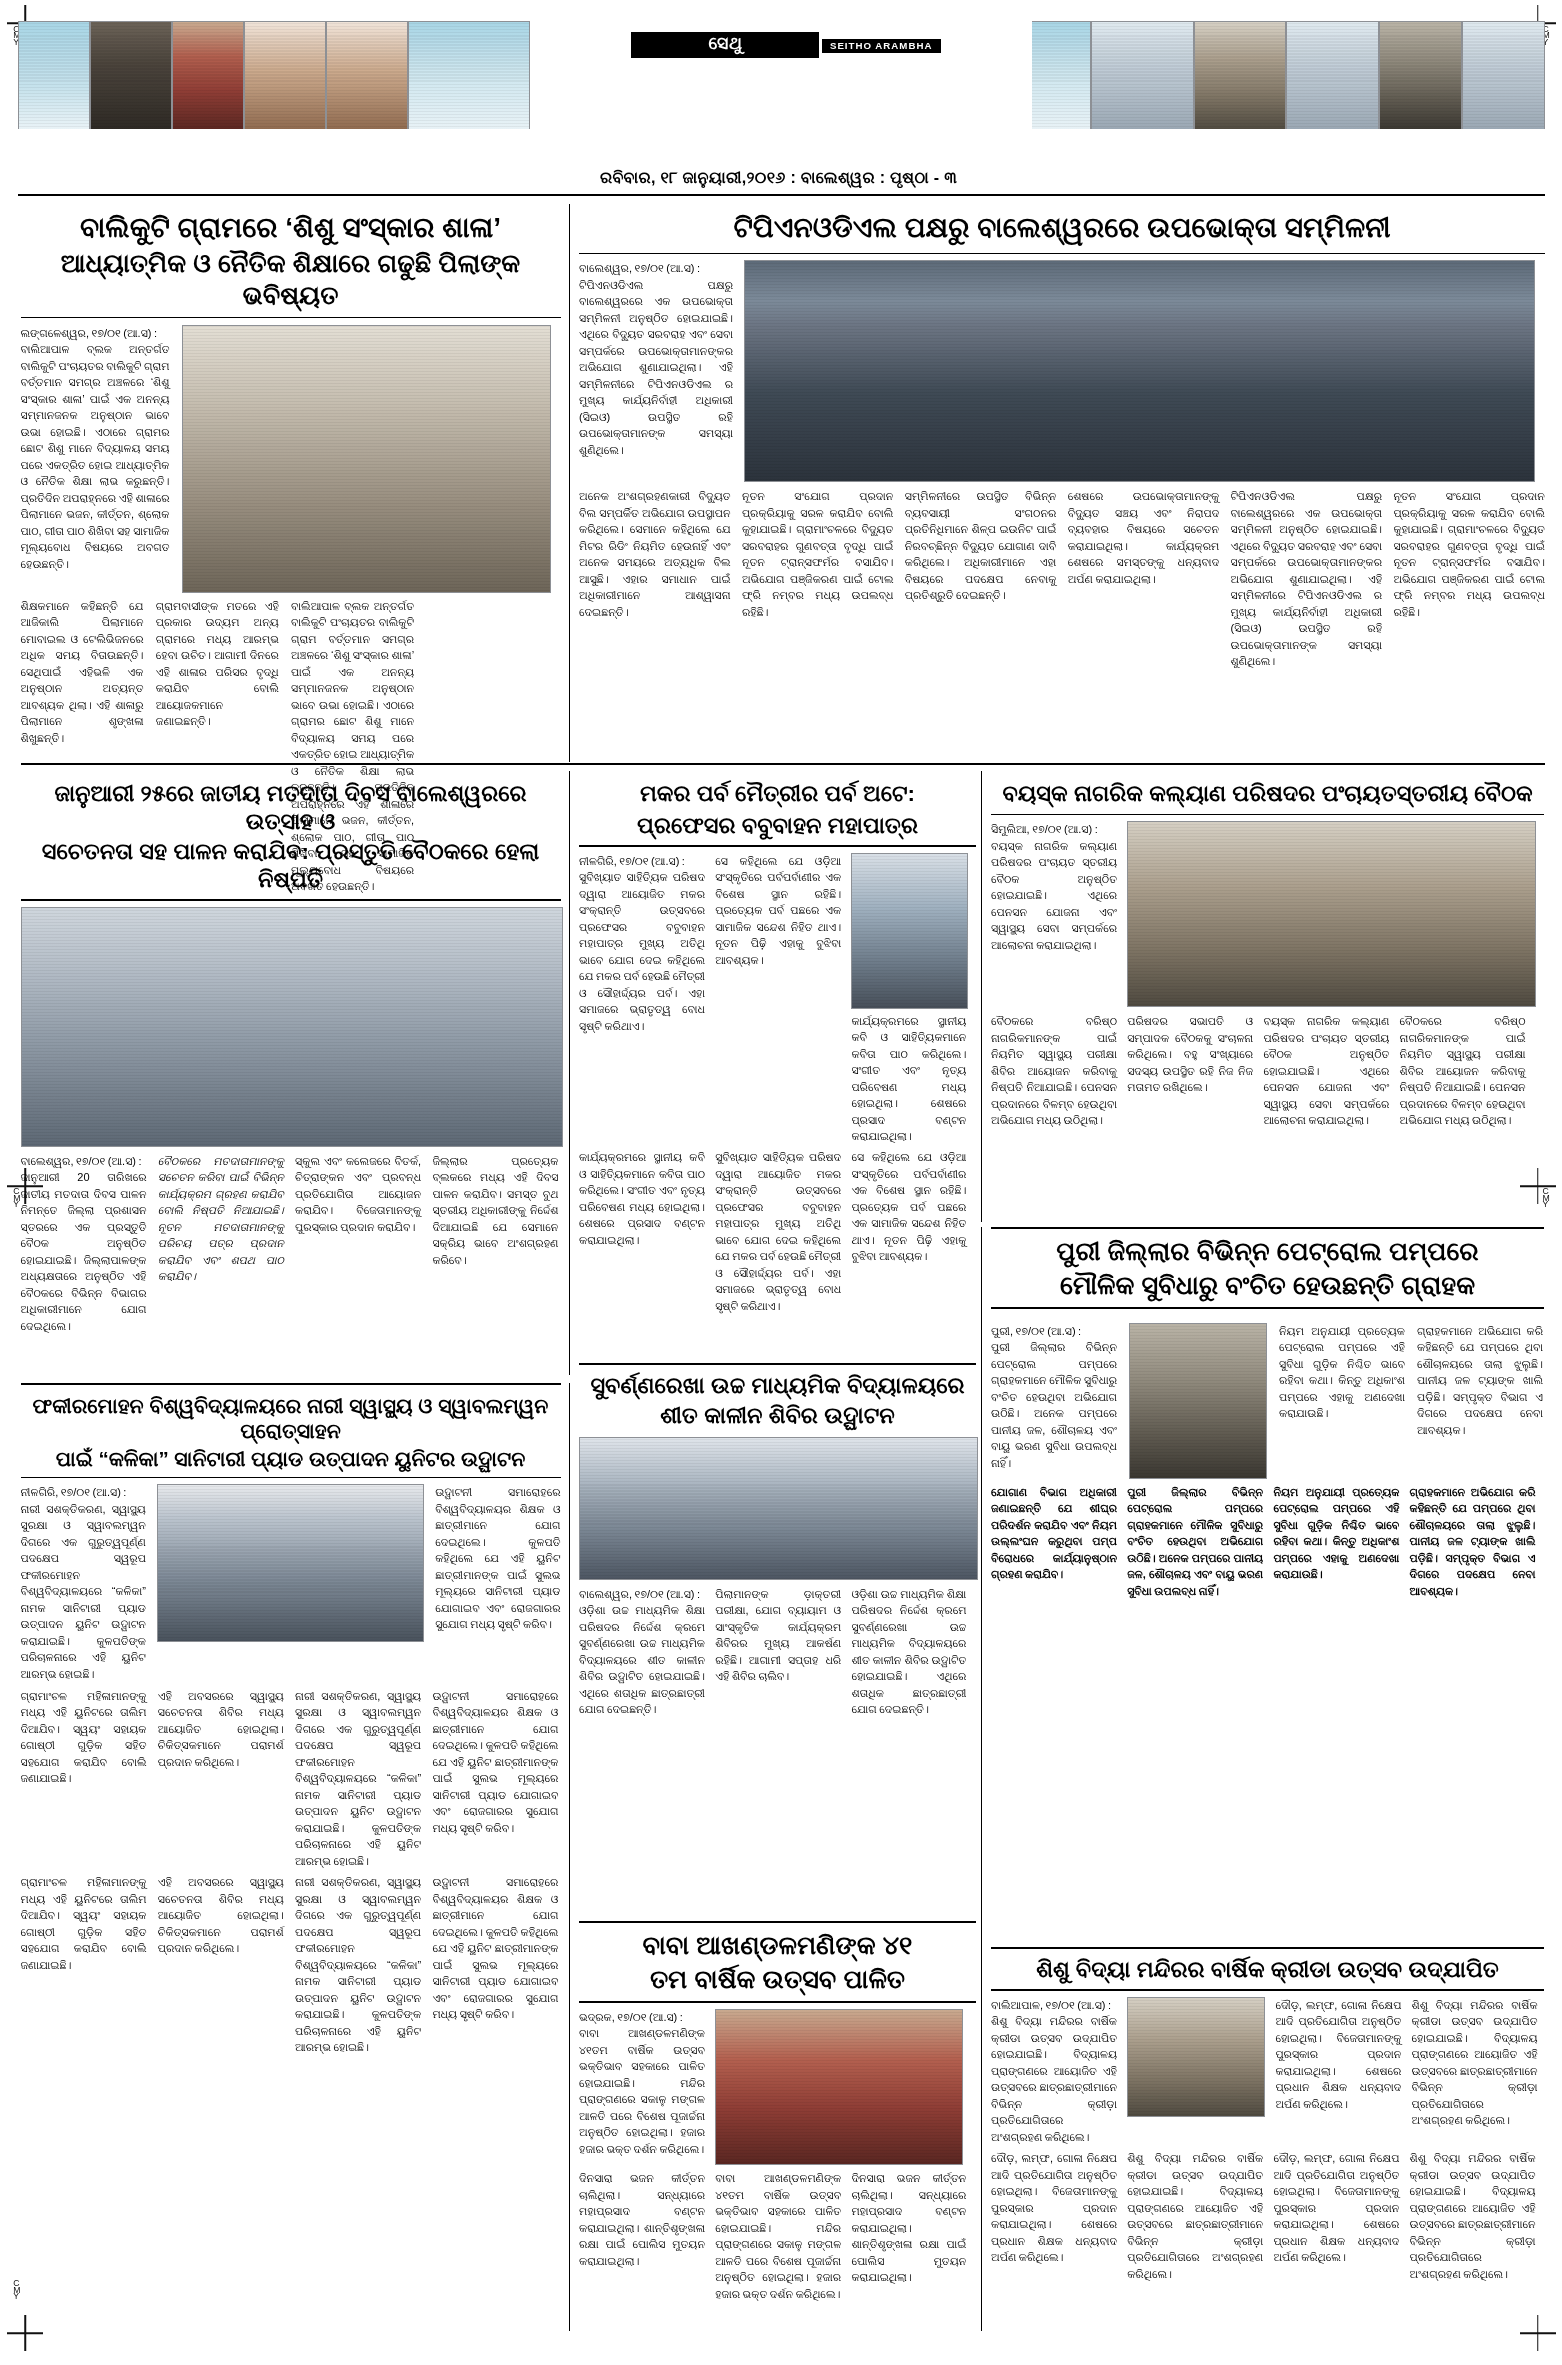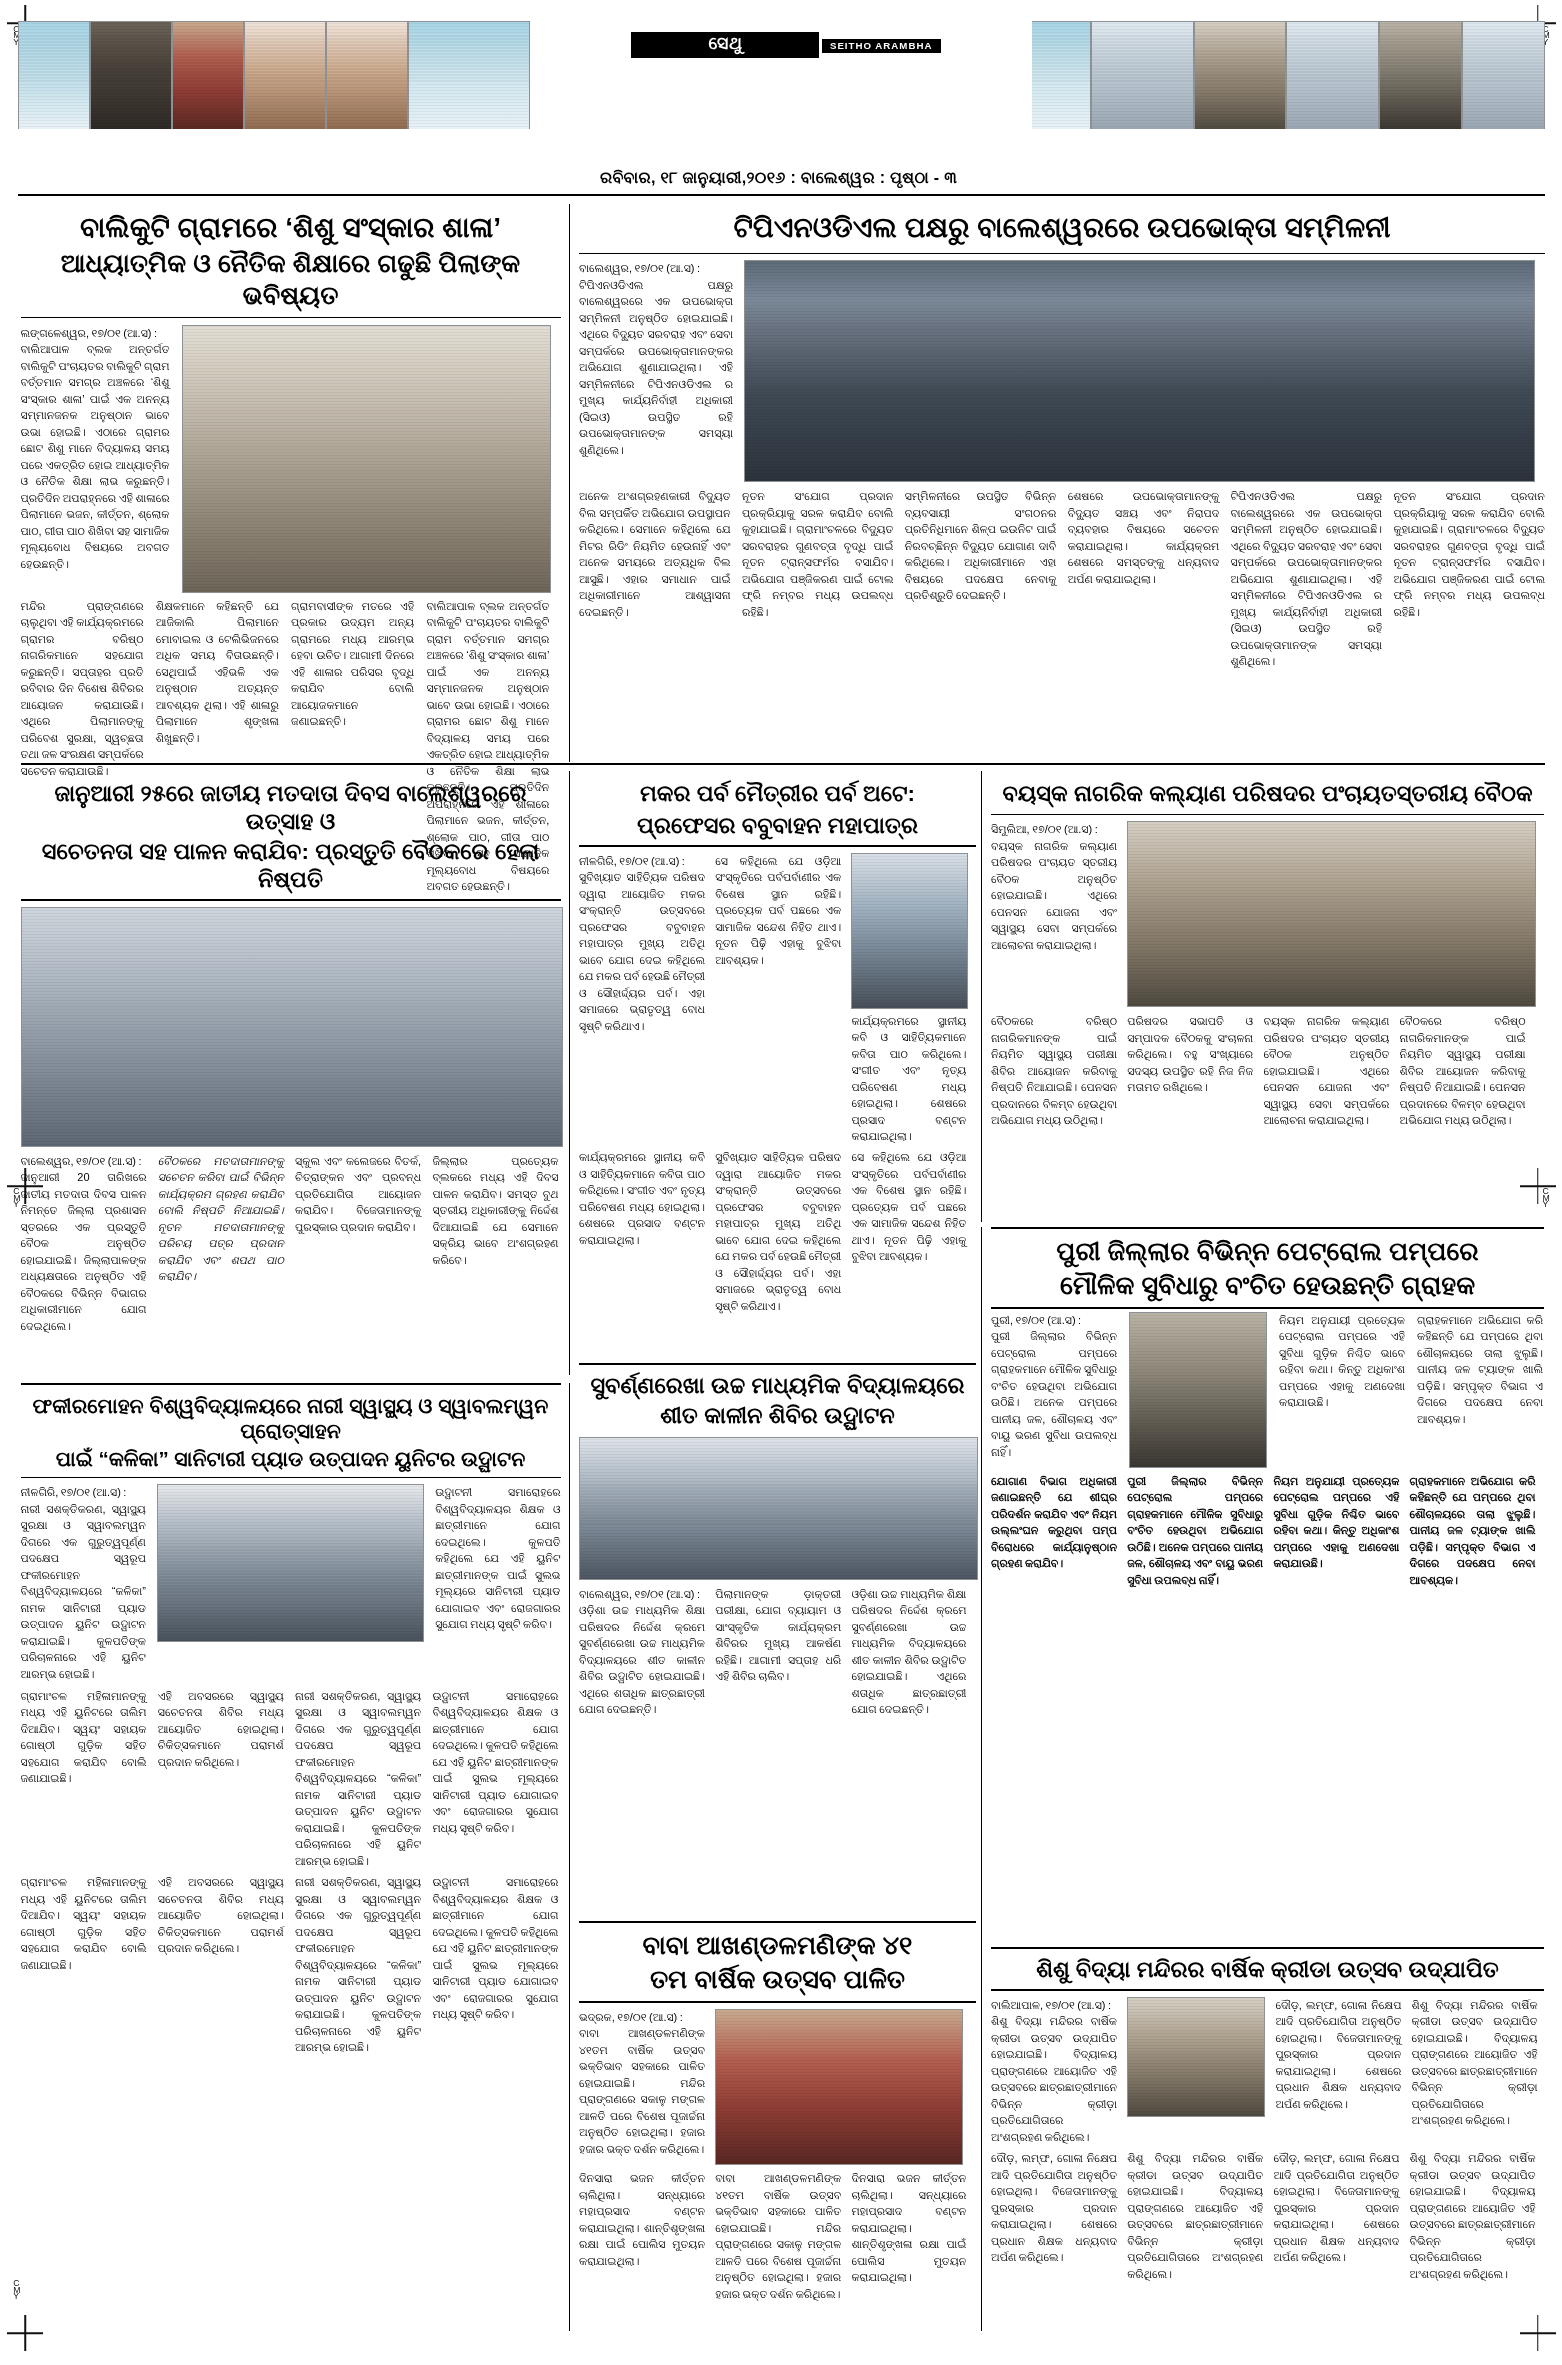--- a/index.html
+++ b/index.html
@@ -191,21 +191,20 @@
       <div style="width:149px;">
         <div class="body" style="display:inline">ଲଙ୍ଗଳେଶ୍ୱର, ୧୭/୦୧ (ଆ.ସ) :</div>
         <div class="body">ବାଲିଆପାଳ ବ୍ଲକ ଅନ୍ତର୍ଗତ ବାଲିକୁଟି ପଂଚାୟତର ବାଲିକୁଟି ଗ୍ରାମ ବର୍ତ୍ତମାନ ସମଗ୍ର ଅଞ୍ଚଳରେ ‘ଶିଶୁ ସଂସ୍କାର ଶାଳା’ ପାଇଁ ଏକ ଅନନ୍ୟ ସମ୍ମାନଜନକ ଅନୁଷ୍ଠାନ ଭାବେ ଉଭା ହୋଇଛି। ଏଠାରେ ଗ୍ରାମର ଛୋଟ ଶିଶୁ ମାନେ ବିଦ୍ୟାଳୟ ସମୟ ପରେ ଏକତ୍ରିତ ହୋଇ ଆଧ୍ୟାତ୍ମିକ ଓ ନୈତିକ ଶିକ୍ଷା ଲାଭ କରୁଛନ୍ତି। ପ୍ରତିଦିନ ଅପରାହ୍ନରେ ଏହି ଶାଳାରେ ପିଲାମାନେ ଭଜନ, କୀର୍ତ୍ତନ, ଶ୍ଲୋକ ପାଠ, ଗୀତା ପାଠ ଶିଖିବା ସହ ସାମାଜିକ ମୂଲ୍ୟବୋଧ ବିଷୟରେ ଅବଗତ ହେଉଛନ୍ତି।</div>
       </div>
       <div class="photo ph-indoor" style="width:367px;height:266px;">
           <div class="grain"></div>
         </div>
     </div>
 
     <div style="display:flex;gap:12.3px;margin-top:5.1px;">
-      <div class="body" style="width:123px;">ମନ୍ଦିର ପ୍ରାଙ୍ଗଣରେ ଚାଲୁଥିବା ଏହି କାର୍ଯ୍ୟକ୍ରମରେ ଗ୍ରାମର ବରିଷ୍ଠ ନାଗରିକମାନେ ସହଯୋଗ କରୁଛନ୍ତି। ସପ୍ତାହର ପ୍ରତି ରବିବାର ଦିନ ବିଶେଷ ଶିବିରର ଆୟୋଜନ କରାଯାଉଛି। ଏଥିରେ ପିଲାମାନଙ୍କୁ ପରିବେଶ ସୁରକ୍ଷା, ସ୍ୱଚ୍ଛତା ତଥା ଜଳ ସଂରକ୍ଷଣ ସମ୍ପର୍କରେ ସଚେତନ କରାଯାଉଛି।</div>
       <div class="body" style="width:123px;">ଶିକ୍ଷକମାନେ କହିଛନ୍ତି ଯେ ଆଜିକାଲି ପିଲାମାନେ ମୋବାଇଲ ଓ ଟେଲିଭିଜନରେ ଅଧିକ ସମୟ ବିତାଉଛନ୍ତି। ସେଥିପାଇଁ ଏହିଭଳି ଏକ ଅନୁଷ୍ଠାନ ଅତ୍ୟନ୍ତ ଆବଶ୍ୟକ ଥିଲା। ଏହି ଶାଳାରୁ ପିଲାମାନେ ଶୃଙ୍ଖଳା ଶିଖୁଛନ୍ତି।</div>
       <div class="body" style="width:123px;">ଗ୍ରାମବାସୀଙ୍କ ମତରେ ଏହି ପ୍ରକାର ଉଦ୍ୟମ ଅନ୍ୟ ଗ୍ରାମରେ ମଧ୍ୟ ଆରମ୍ଭ ହେବା ଉଚିତ। ଆଗାମୀ ଦିନରେ ଏହି ଶାଳାର ପରିସର ବୃଦ୍ଧି କରାଯିବ ବୋଲି ଆୟୋଜକମାନେ ଜଣାଇଛନ୍ତି।</div>
       <div class="body" style="width:123px;">ବାଲିଆପାଳ ବ୍ଲକ ଅନ୍ତର୍ଗତ ବାଲିକୁଟି ପଂଚାୟତର ବାଲିକୁଟି ଗ୍ରାମ ବର୍ତ୍ତମାନ ସମଗ୍ର ଅଞ୍ଚଳରେ ‘ଶିଶୁ ସଂସ୍କାର ଶାଳା’ ପାଇଁ ଏକ ଅନନ୍ୟ ସମ୍ମାନଜନକ ଅନୁଷ୍ଠାନ ଭାବେ ଉଭା ହୋଇଛି। ଏଠାରେ ଗ୍ରାମର ଛୋଟ ଶିଶୁ ମାନେ ବିଦ୍ୟାଳୟ ସମୟ ପରେ ଏକତ୍ରିତ ହୋଇ ଆଧ୍ୟାତ୍ମିକ ଓ ନୈତିକ ଶିକ୍ଷା ଲାଭ କରୁଛନ୍ତି। ପ୍ରତିଦିନ ଅପରାହ୍ନରେ ଏହି ଶାଳାରେ ପିଲାମାନେ ଭଜନ, କୀର୍ତ୍ତନ, ଶ୍ଲୋକ ପାଠ, ଗୀତା ପାଠ ଶିଖିବା ସହ ସାମାଜିକ ମୂଲ୍ୟବୋଧ ବିଷୟରେ ଅବଗତ ହେଉଛନ୍ତି।</div>
     </div>
   </div>
 
   <div class="vrule" style="left:569px;top:204px;height:558px;"></div>
 
   <div class="block" style="left:579px;top:204px;width:966px;">
     <div class="hl hl-xl" style="margin-top:7.2px;">ଟିପିଏନଓଡିଏଲ ପକ୍ଷରୁ ବାଲେଶ୍ୱରରେ ଉପଭୋକ୍ତା ସମ୍ମିଳନୀ</div>
@@ -306,21 +305,21 @@
       <div class="body" style="width:126px;">ବୈଠକରେ ବରିଷ୍ଠ ନାଗରିକମାନଙ୍କ ପାଇଁ ନିୟମିତ ସ୍ୱାସ୍ଥ୍ୟ ପରୀକ୍ଷା ଶିବିର ଆୟୋଜନ କରିବାକୁ ନିଷ୍ପତି ନିଆଯାଇଛି। ପେନସନ ପ୍ରଦାନରେ ବିଳମ୍ବ ହେଉଥିବା ଅଭିଯୋଗ ମଧ୍ୟ ଉଠିଥିଲା।</div>
     </div>
   </div>
 
   <div class="block" style="left:991px;top:1227px;width:553px;">
     <div class="hrule" style="margin-bottom:7.2px;"></div>
     <div class="hl hl-lg">ପୁରୀ ଜିଲ୍ଲାର ବିଭିନ୍ନ ପେଟ୍ରୋଲ ପମ୍ପରେ</div>
     <div class="hl hl-lg" style="margin-top:3.1px;">ମୌଳିକ ସୁବିଧାରୁ ବଂଚିତ ହେଉଛନ୍ତି ଗ୍ରାହକ</div>
     <div class="hrule" style="margin-top:6.1px;"></div>
 
-    <div style="display:flex;gap:12px;margin-top:3px;">
+    <div style="display:flex;gap:12px;margin-top:14px;">
       <div style="width:126px;">
         <div class="body">ପୁରୀ, ୧୭/୦୧ (ଆ.ସ) :</div>
         <div class="body">ପୁରୀ ଜିଲ୍ଲାର ବିଭିନ୍ନ ପେଟ୍ରୋଲ ପମ୍ପରେ ଗ୍ରାହକମାନେ ମୌଳିକ ସୁବିଧାରୁ ବଂଚିତ ହେଉଥିବା ଅଭିଯୋଗ ଉଠିଛି। ଅନେକ ପମ୍ପରେ ପାନୀୟ ଜଳ, ଶୌଚାଳୟ ଏବଂ ବାୟୁ ଭରଣ ସୁବିଧା ଉପଲବ୍ଧ ନାହିଁ।</div>
       </div>
       <div class="photo ph-street" style="width:136px;height:154px;">
           <div class="grain"></div>
         </div>
       <div class="body" style="width:126px;">ନିୟମ ଅନୁଯାୟୀ ପ୍ରତ୍ୟେକ ପେଟ୍ରୋଲ ପମ୍ପରେ ଏହି ସୁବିଧା ଗୁଡ଼ିକ ନିଶ୍ଚିତ ଭାବେ ରହିବା କଥା। କିନ୍ତୁ ଅଧିକାଂଶ ପମ୍ପରେ ଏହାକୁ ଅଣଦେଖା କରାଯାଉଛି।</div>
       <div class="body" style="width:126px;">ଗ୍ରାହକମାନେ ଅଭିଯୋଗ କରି କହିଛନ୍ତି ଯେ ପମ୍ପରେ ଥିବା ଶୌଚାଳୟରେ ତାଲା ଝୁଲୁଛି। ପାନୀୟ ଜଳ ଟ୍ୟାଙ୍କ ଖାଲି ପଡ଼ିଛି। ସମ୍ପୃକ୍ତ ବିଭାଗ ଏ ଦିଗରେ ପଦକ୍ଷେପ ନେବା ଆବଶ୍ୟକ।</div>
     </div>

